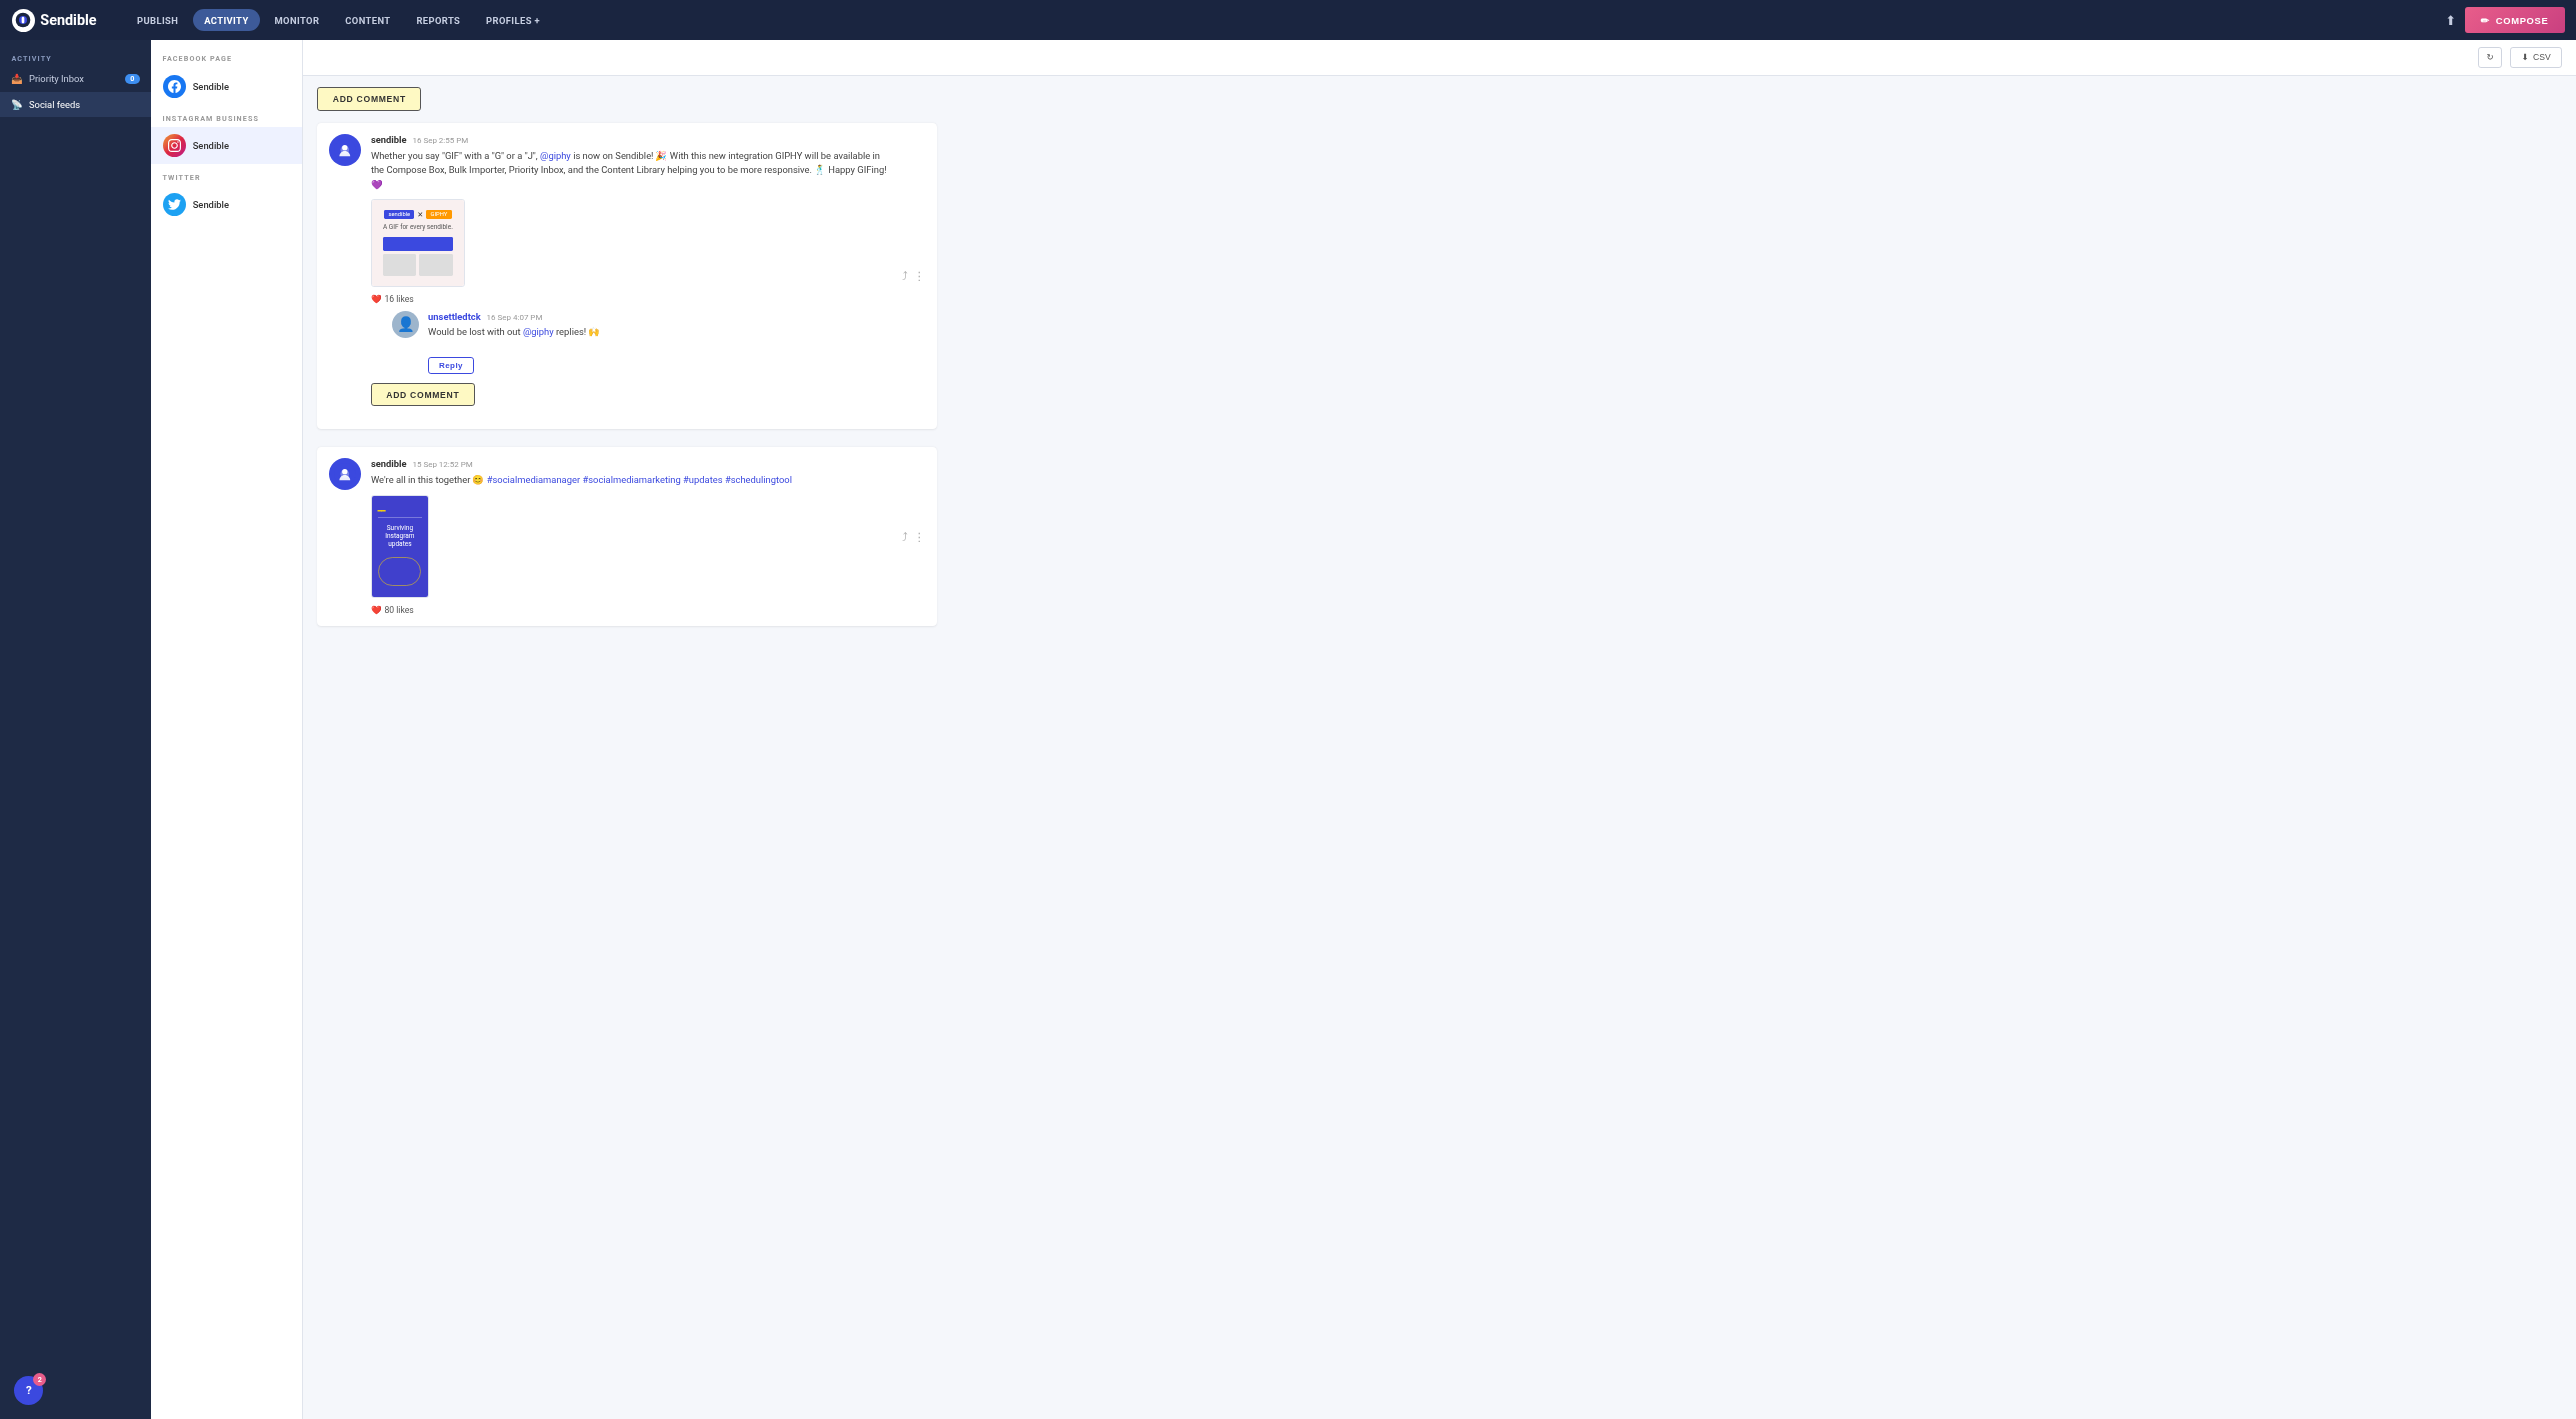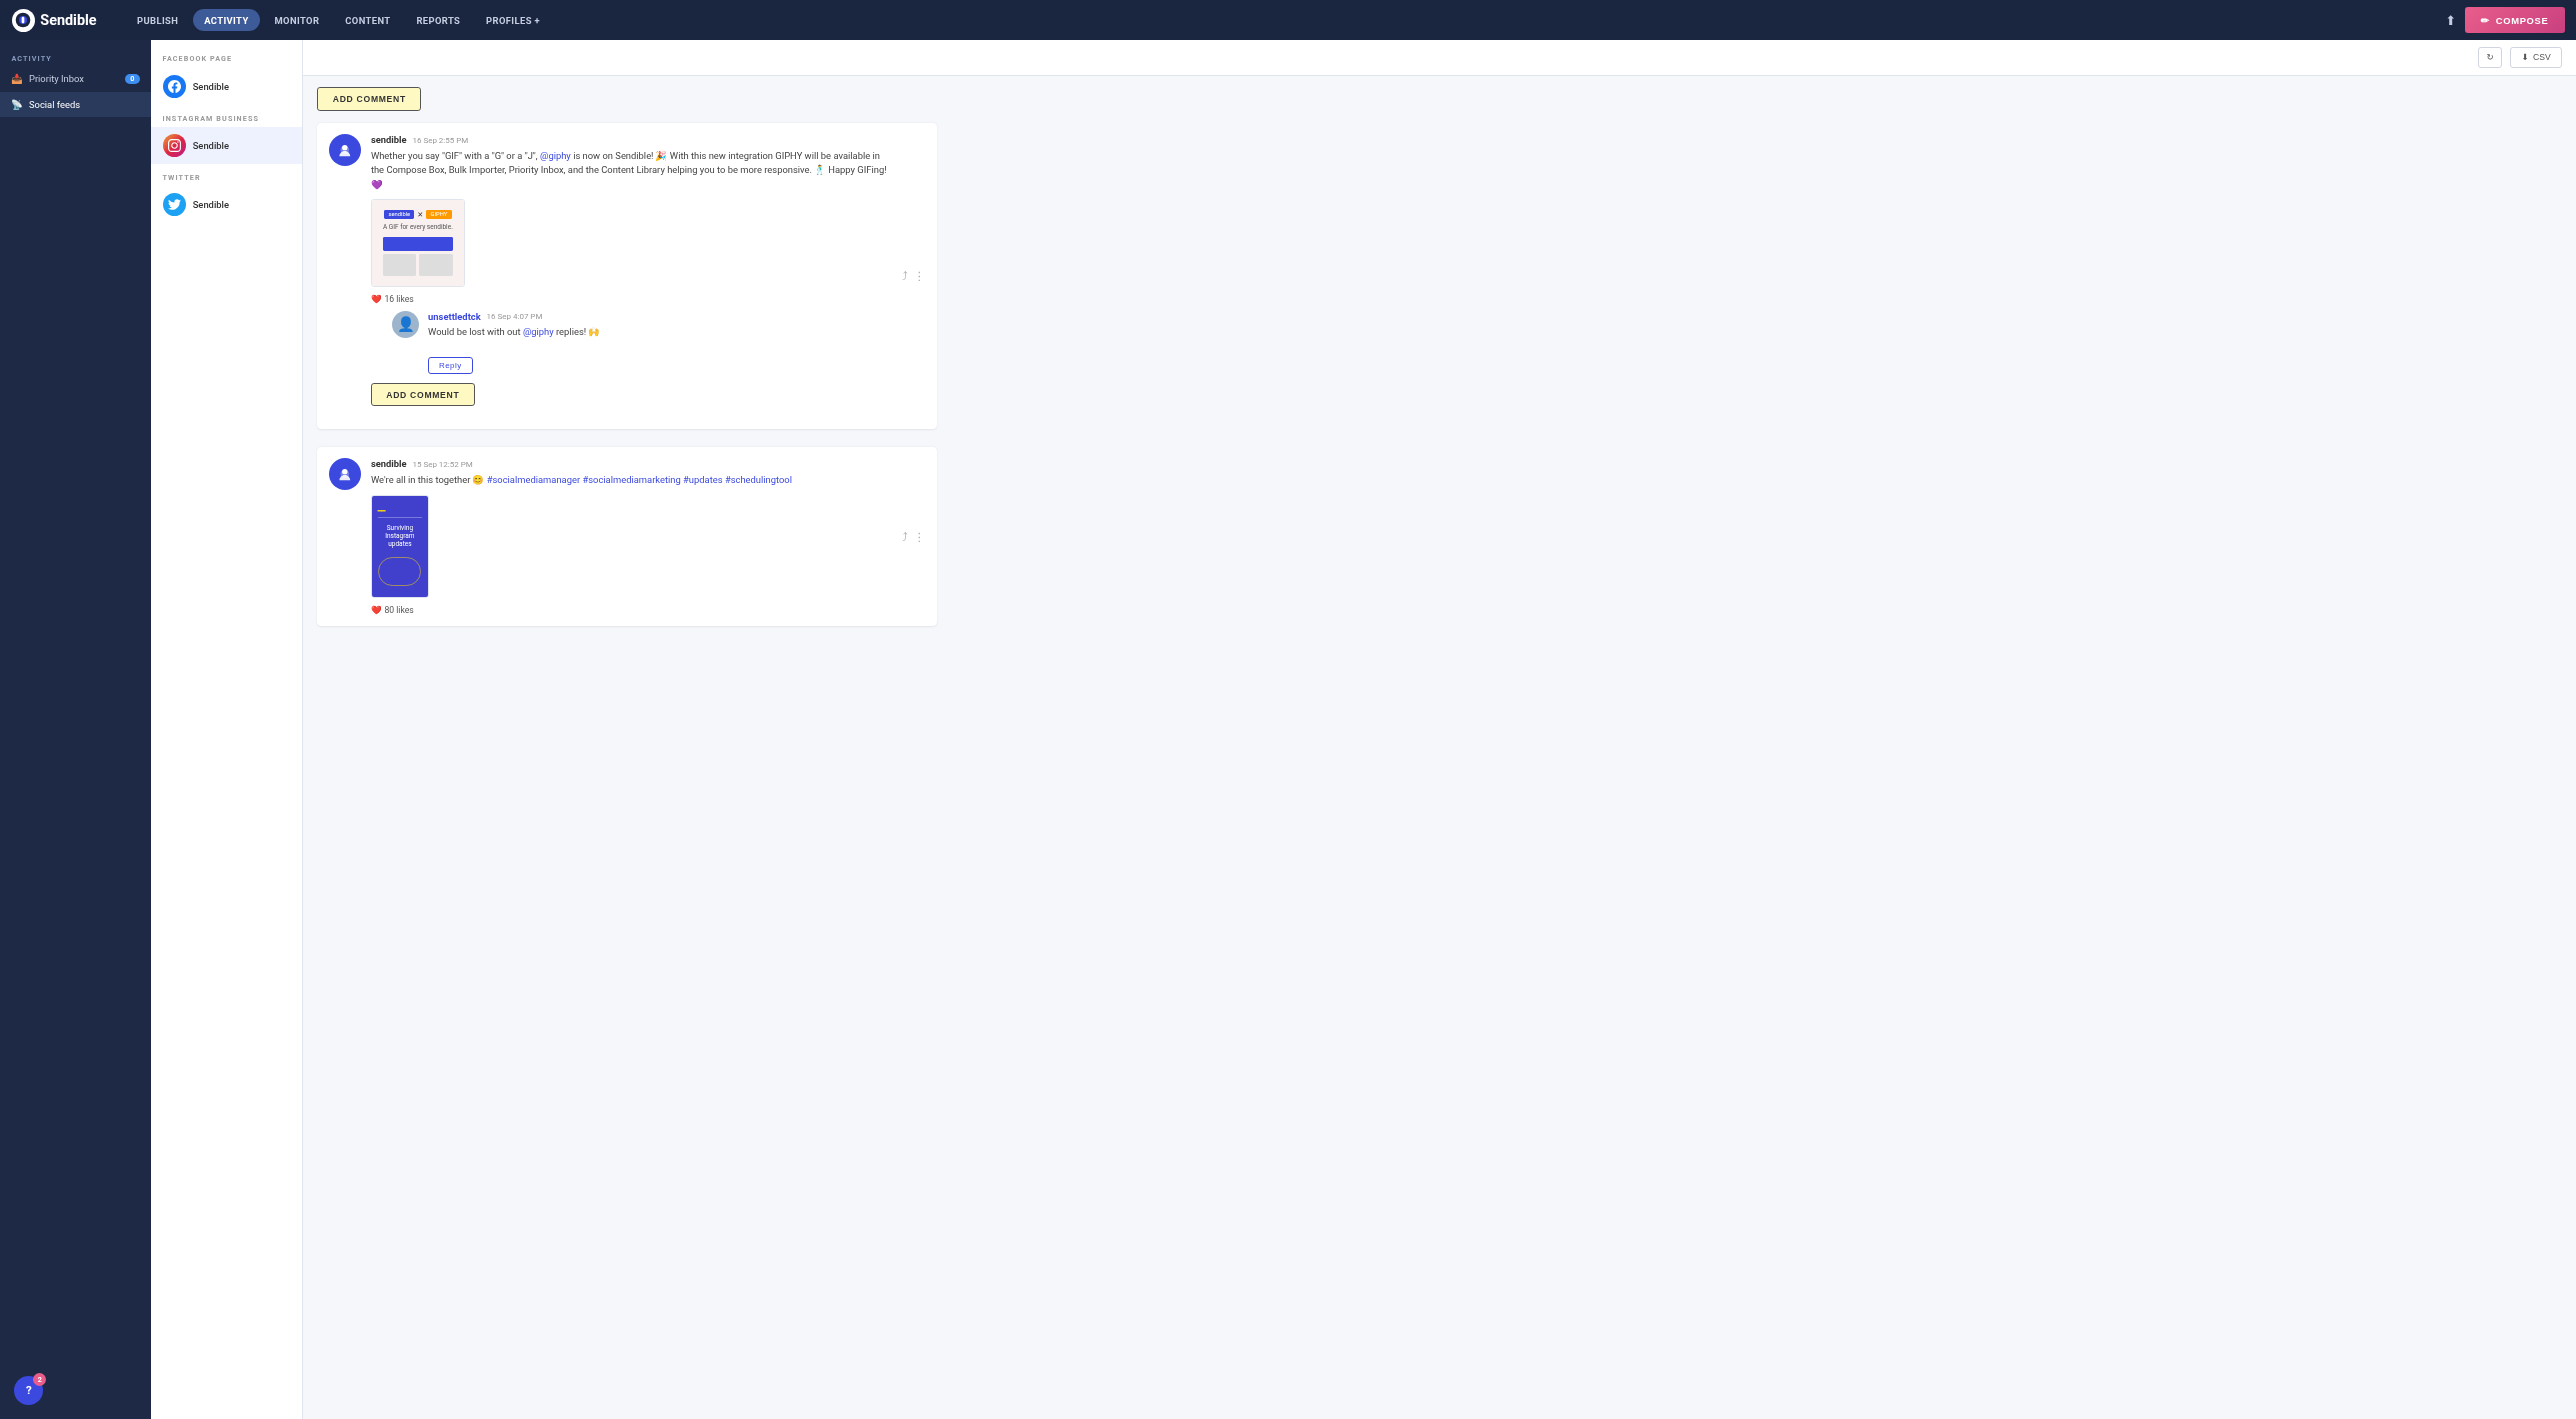--- a/index.html
+++ b/index.html
@@ -134,28 +134,28 @@
     .post-actions { display: flex; align-items: center; gap: 5.8px; margin-left: auto; flex-shrink: 0; }
     .share-icon, .more-icon { color: #aaa; cursor: pointer; font-size: 11.5px; }
 
     
     .comment-block { display: flex; gap: 8.6px; margin: 7.2px 0 7.2px 21.6px; }
     .comment-avatar {
       width: 27px; height: 27px; border-radius: 50%; background: #9db5cc;
       display: flex; align-items: center; justify-content: center; flex-shrink: 0; font-size: 14.4px;
     }
     .comment-body { flex: 1; }
-    .comment-header { display: flex; align-items: center; gap: 5.8px; margin-bottom: 2.9px; }
+    .comment-header { display: flex; align-items: flex-end; gap: 5.8px; margin-bottom: 2.9px; }
     .comment-author { font-size: 9.4px; font-weight: 700; color: #3b49df; }
     .comment-time { font-size: 8px; color: #999; }
     .comment-text { font-size: 9.4px; color: #444; line-height: 1.5; margin-bottom: 18px; }
     .comment-text a { color: #3b49df; text-decoration: none; }
     .reply-btn {
       border: 1.1px solid #3b49df; background: #fff; border-radius: 2.9px;
-      padding: 2.9px 10px; font-size: 8px; font-weight: 400; color: #3b49df;
+      padding: 2.9px 10px; font-size: 8px; font-weight: 700; color: #3b49df;
       cursor: pointer; letter-spacing: 0.4px;
     }
 
     
     .help-bubble {
       position: fixed; bottom: 14.4px; left: 14.4px; z-index: 200;
       width: 29px; height: 29px; background: #3b49df; border-radius: 50%;
       display: flex; align-items: center; justify-content: center; cursor: pointer;
       color: #fff; font-size: 11.5px; font-weight: 700;
     }

